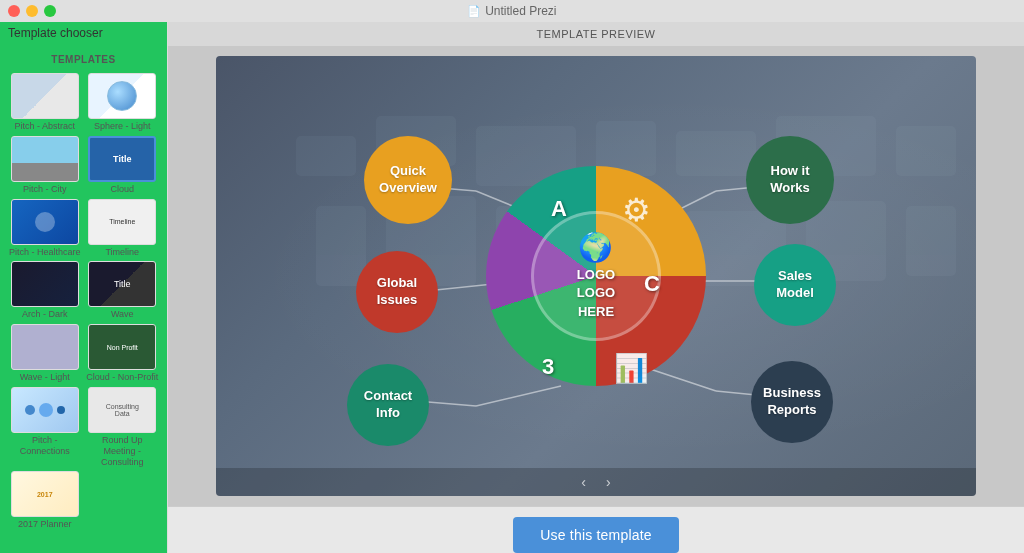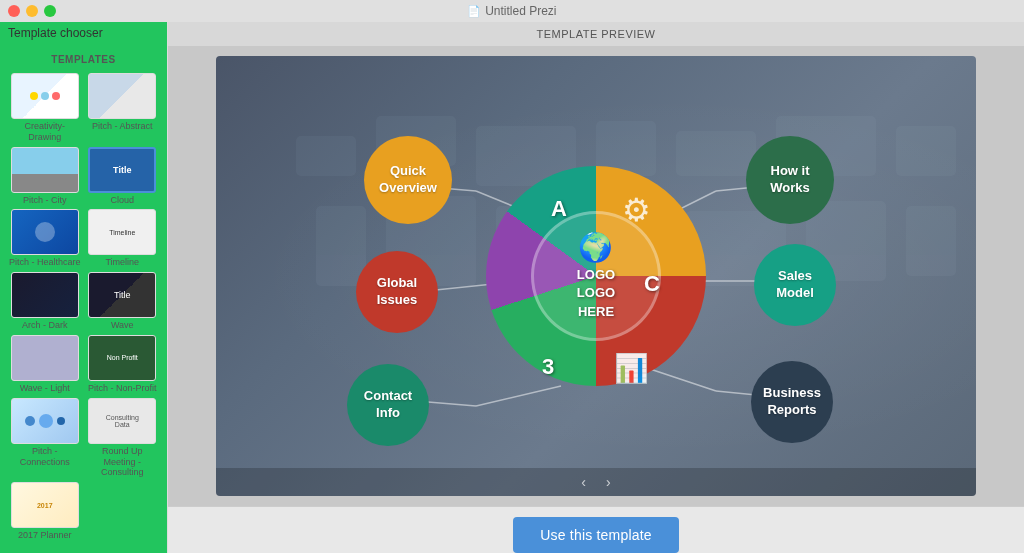--- a/index.html
+++ b/index.html
@@ -313,35 +313,31 @@
 
 <div class="app-container">
 
   <div class="sidebar">
     <div class="app-title">Template chooser</div>
     <div class="sidebar-title">TEMPLATES</div>
 
     <div class="templates-grid">
 
       <div class="template-item">
-        <div class="template-thumb t1">
-          <div class="circles-thumb">
-              <div class="dot" style="background:#ffd700"></div>
-              <div class="dot" style="background:#87ceeb"></div>
-              <div class="dot" style="background:#ff6b6b"></div>
-            </div>
-        </div>
-        <div class="template-label">Creativity-Drawing</div>
-      </div>
-      <div class="template-item">
         <div class="template-thumb t2"></div>
         <div class="template-label">Pitch - Abstract</div>
       </div>
 
       <div class="template-item">
+        <div class="template-thumb t1">
+          <div style="width:30px;height:30px;border-radius:50%;background:radial-gradient(circle at 35% 35%, #aaddff, #4488cc);border:1px solid #88bbdd;"></div>
+        </div>
+        <div class="template-label">Sphere - Light</div>
+      </div>
+      <div class="template-item">
         <div class="template-thumb" style="background:linear-gradient(180deg,#87ceeb 60%,#888 60%);"></div>
         <div class="template-label">Pitch - City</div>
       </div>
 
       <div class="template-item">
         <div class="template-thumb t3 selected">Title</div>
         <div class="template-label">Cloud</div>
       </div>
       <div class="template-item">
         <div class="template-thumb" style="background:linear-gradient(135deg,#1565c0,#0d47a1);display:flex;align-items:center;justify-content:center;">
@@ -365,21 +361,21 @@
         <div class="template-thumb t7">Title</div>
         <div class="template-label">Wave</div>
       </div>
       <div class="template-item">
         <div class="template-thumb t8"></div>
         <div class="template-label">Wave - Light</div>
       </div>
 
       <div class="template-item">
         <div class="template-thumb t9" style="font-size:7px;text-align:center;color:white;padding:2px;">Non Profit</div>
-        <div class="template-label">Pitch - Non-Profit</div>
+        <div class="template-label">Cloud - Non-Profit</div>
       </div>
       <div class="template-item">
         <div class="template-thumb t10">
           <div style="width:100%;height:100%;display:flex;align-items:center;justify-content:center;">
             <div style="width:10px;height:10px;border-radius:50%;background:#4488cc;margin:0 2px;"></div>
             <div style="width:14px;height:14px;border-radius:50%;background:#66aaee;margin:0 2px;"></div>
             <div style="width:8px;height:8px;border-radius:50%;background:#2266aa;margin:0 2px;"></div>
           </div>
         </div>
         <div class="template-label">Pitch - Connections</div>

